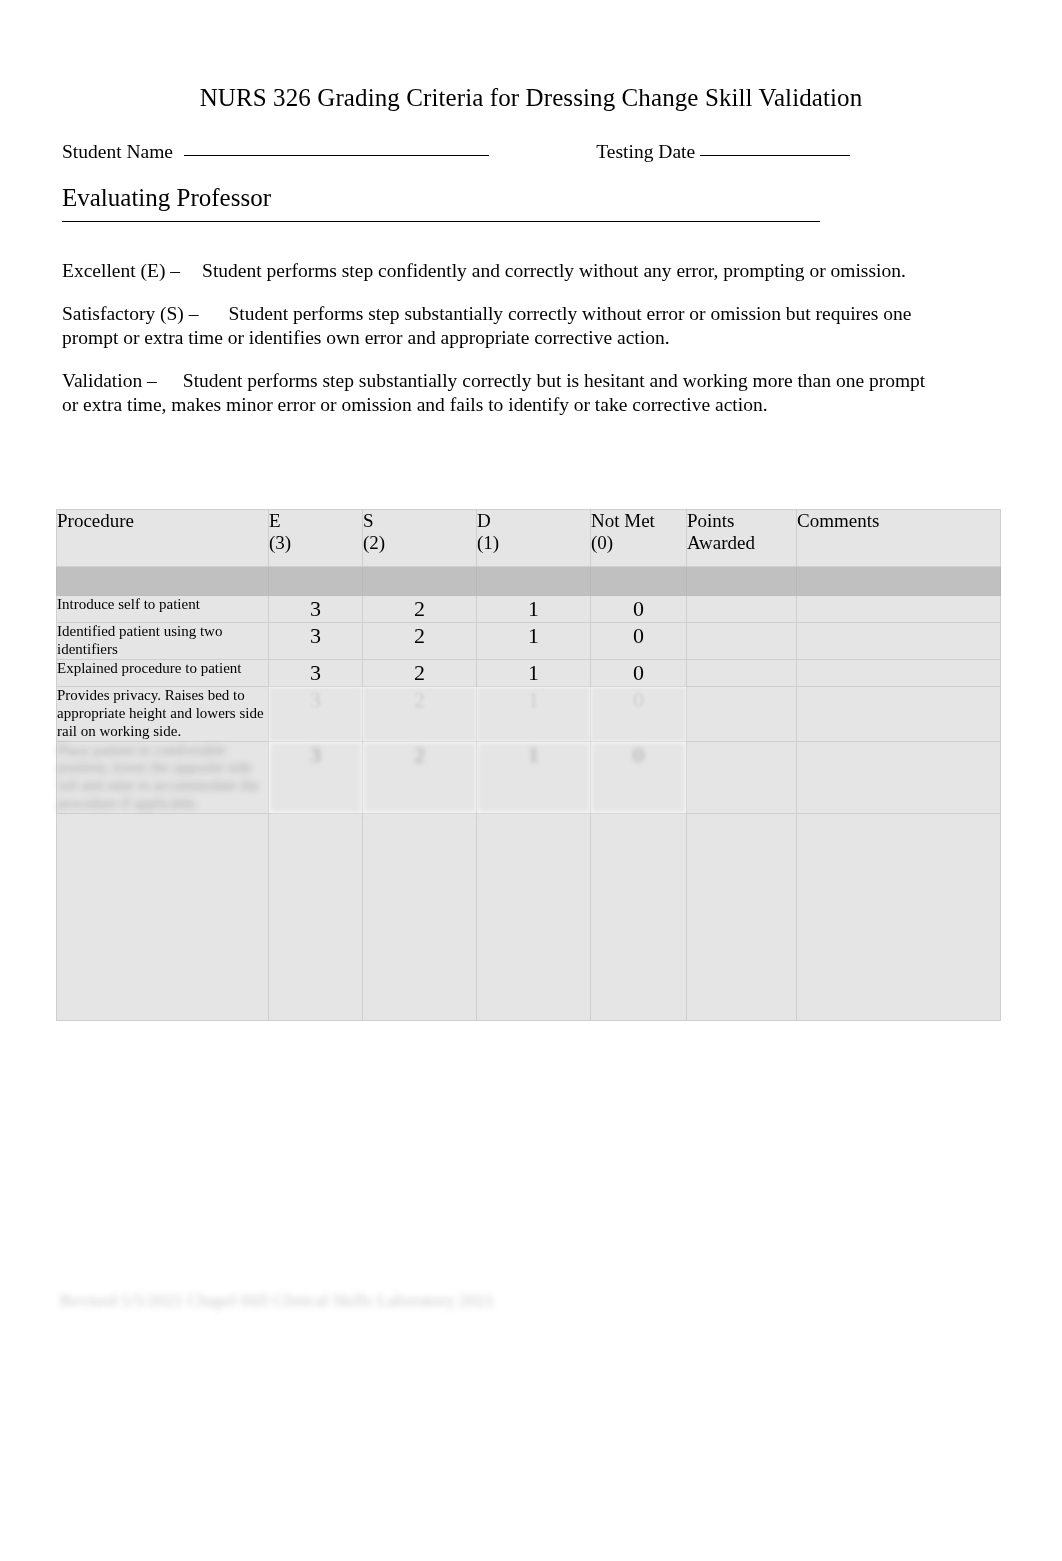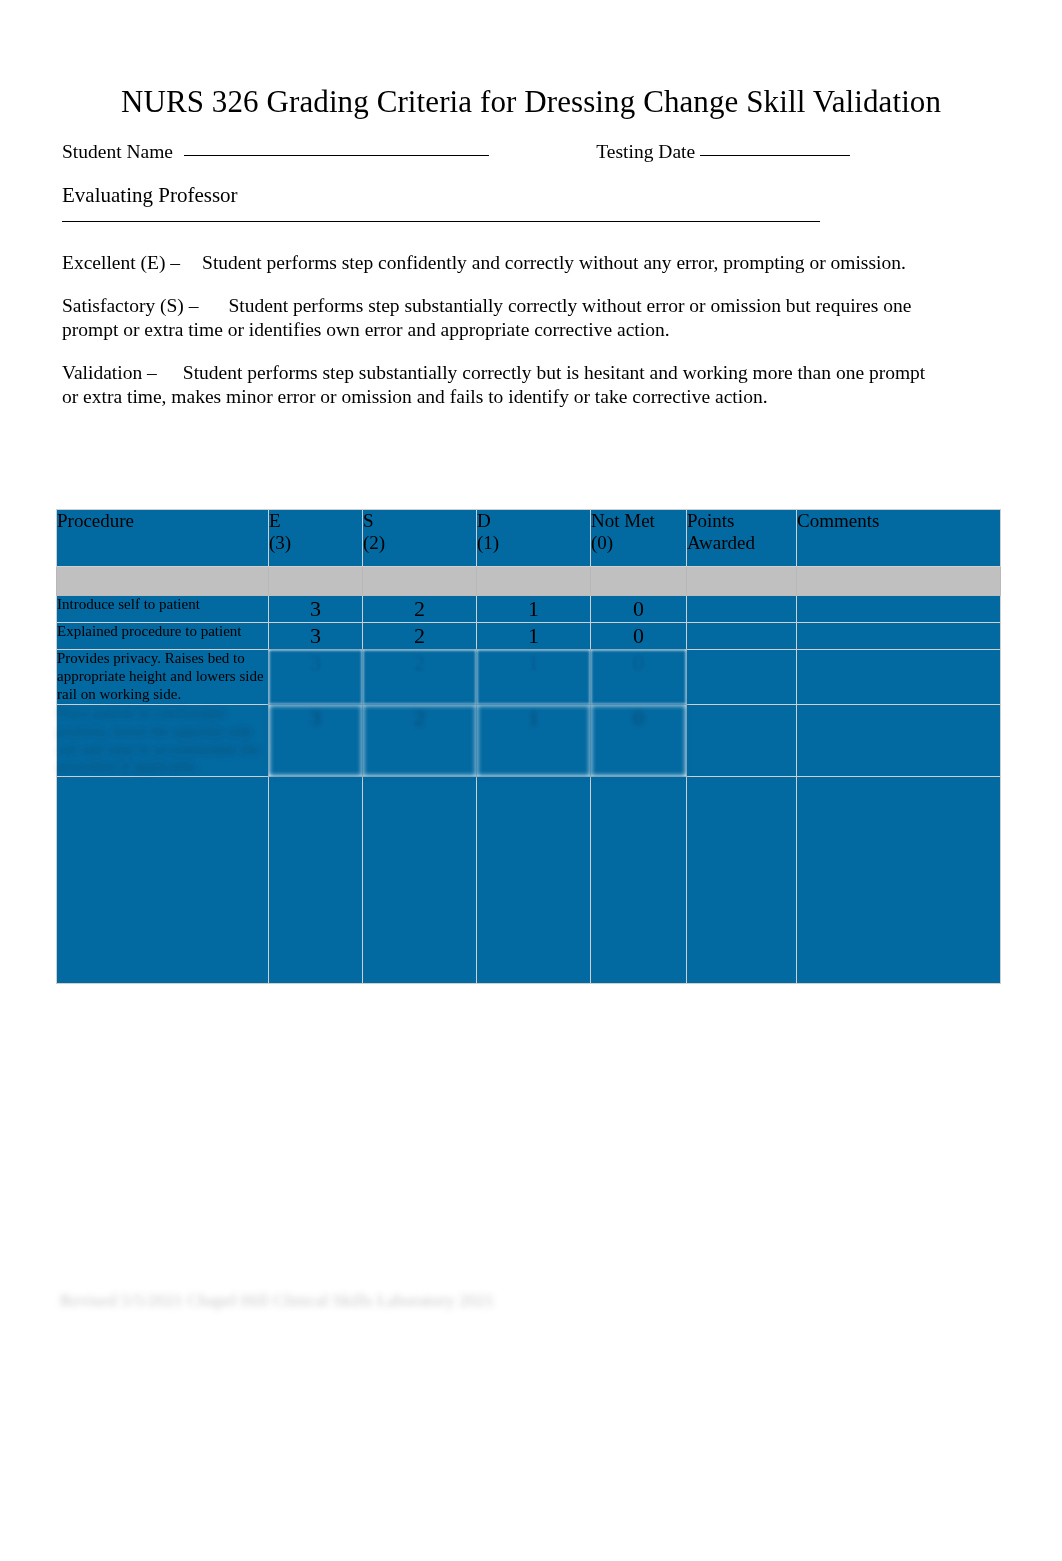--- a/index.html
+++ b/index.html
@@ -24,21 +24,21 @@
     background: #fff;
   }
 
   
   .doc-title {
     position: absolute;
     left: 0;
     top: 84px;
     width: 1062px;
     text-align: center;
-    font-size: 31px;
+    font-size: 25px;
     line-height: 1.15;
     letter-spacing: 0.1px;
     white-space: nowrap;
   }
 
   
   .form-line-1 {
     position: absolute;
     left: 62px;
     top: 140px;
@@ -53,21 +53,21 @@
     vertical-align: 2px;
   }
   .rule-student { width: 305px; margin-left: 6px; }
   .rule-date { width: 150px; margin-left: 0px; }
   .spacer-mid { display: inline-block; width: 98px; }
 
   .form-line-2 {
     position: absolute;
     left: 62px;
     top: 183px;
-    font-size: 21px;
+    font-size: 25px;
     line-height: 1.2;
     white-space: nowrap;
   }
   .rule-professor {
     position: absolute;
     left: 62px;
     top: 221px;
     width: 758px;
     border-bottom: 1.6px solid #000;
   }
@@ -75,21 +75,21 @@
   
   .defs {
     position: absolute;
     left: 62px;
     top: 251px;
     width: 880px;
   }
   .def-para {
     font-size: 19.5px;
     line-height: 1.20;
-    margin: 0 0 20px 0;
+    margin: 8px 0 20px 0;
     text-align: left;
   }
   .def-para:last-child { margin-bottom: 0; }
   .def-term { white-space: nowrap; }
   .def-gap-a { display: inline-block; width: 22px; }
   .def-gap-b { display: inline-block; width: 30px; }
   .def-gap-c { display: inline-block; width: 26px; }
   .def-gap-d { display: inline-block; width: 6px; }
 
   
@@ -100,21 +100,21 @@
     width: 944px;
     border-collapse: collapse;
     table-layout: fixed;
     font-size: 19px;
   }
   .rubric-table th,
   .rubric-table td {
     border: 1px solid #cfcfcf;
     padding: 0;
     vertical-align: top;
-    background: #0369a1;
+    background: #e5e5e5;
   }
   .rubric-table th {
     font-weight: normal;
     text-align: left;
   }
 
   .col-proc  { width: 212px; }
   .col-e     { width: 94px; }
   .col-s     { width: 114px; }
   .col-d     { width: 114px; }
@@ -296,20 +296,29 @@
       <tr>
         <td class="proc-cell">Introduce self to patient</td>
         <td class="score-cell">3</td>
         <td class="score-cell">2</td>
         <td class="score-cell">1</td>
         <td class="score-cell">0</td>
         <td class="blank-cell"></td>
         <td class="blank-cell"></td>
       </tr>
 
+      <tr>
+        <td class="proc-cell">Identified patient using two identifiers</td>
+        <td class="score-cell">3</td>
+        <td class="score-cell">2</td>
+        <td class="score-cell">1</td>
+        <td class="score-cell">0</td>
+        <td class="blank-cell"></td>
+        <td class="blank-cell"></td>
+      </tr>
 
       <tr>
         <td class="proc-cell">Explained procedure to patient</td>
         <td class="score-cell">3</td>
         <td class="score-cell">2</td>
         <td class="score-cell">1</td>
         <td class="score-cell">0</td>
         <td class="blank-cell"></td>
         <td class="blank-cell"></td>
       </tr>

